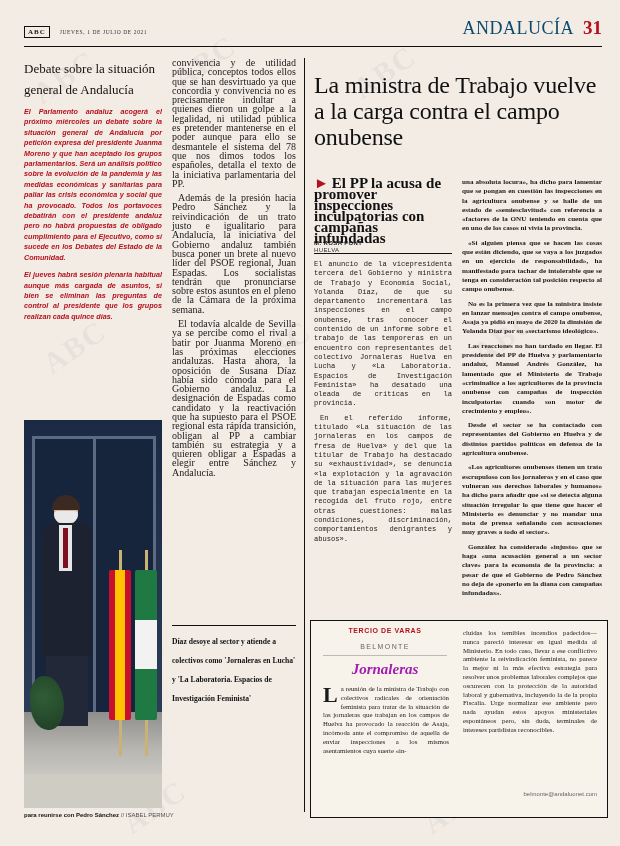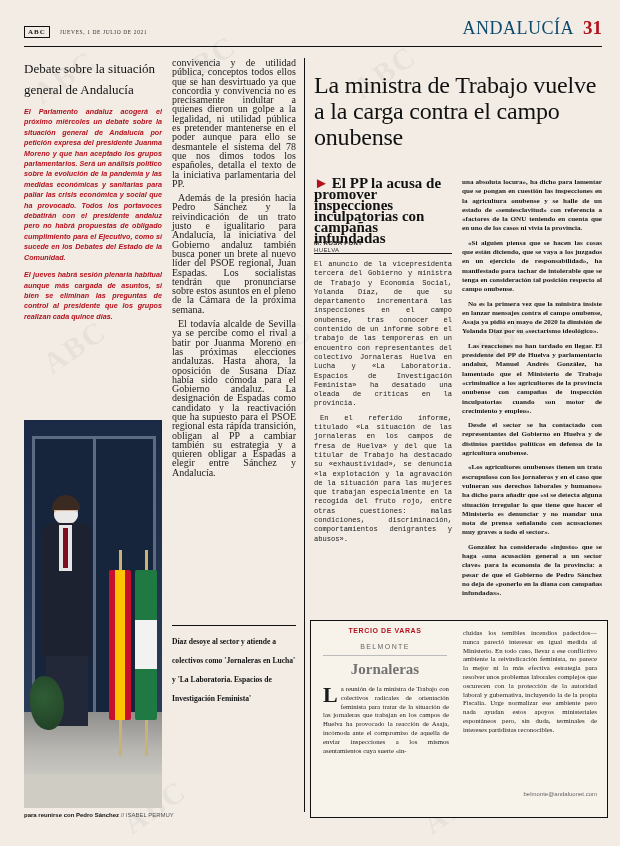--- a/index.html
+++ b/index.html
@@ -223,21 +223,21 @@
   }
   .box-author{
     position:absolute;left:0;top:22px;width:148px;text-align:center;
     font-family:"Liberation Sans", sans-serif;
     font-size:7px;color:#666;letter-spacing:1.4px;
   }
   .box-rule{position:absolute;left:12px;top:34px;width:124px;height:1px;background:#bbb;}
   .box-title{
     position:absolute;left:0;top:40px;width:148px;text-align:center;
     font-family:"Liberation Serif", serif;
-    font-size:15px;font-weight:bold;color:#737373;
+    font-size:15px;font-weight:bold;color:#a21caf;font-style:italic;
   }
   .box-body{
     position:absolute;left:12px;top:64px;width:126px;
     font-size:6.8px;line-height:8.8px;text-align:justify;
   }
   .box-body p{margin:0 0 4px 0;text-indent:5px;}
   .box-body p.first{text-indent:0;}
   .dropcap{
     float:left;font-size:22px;line-height:18px;font-weight:bold;
     margin:1px 3px 0 0;font-family:"Liberation Serif", serif;

